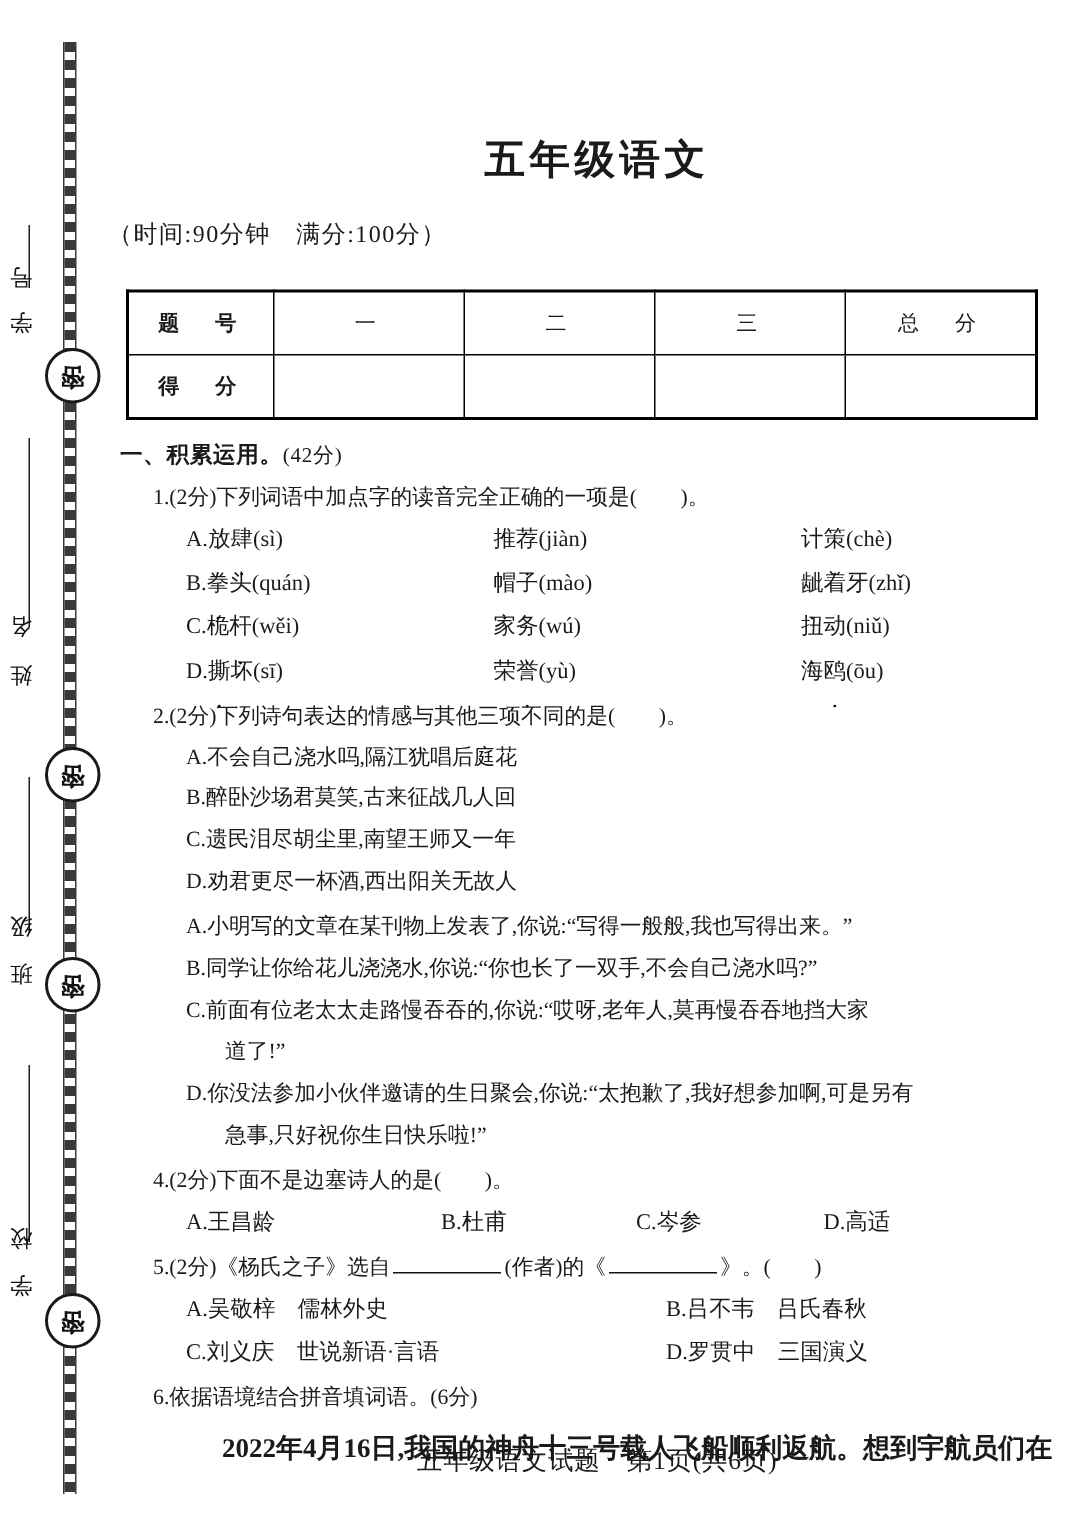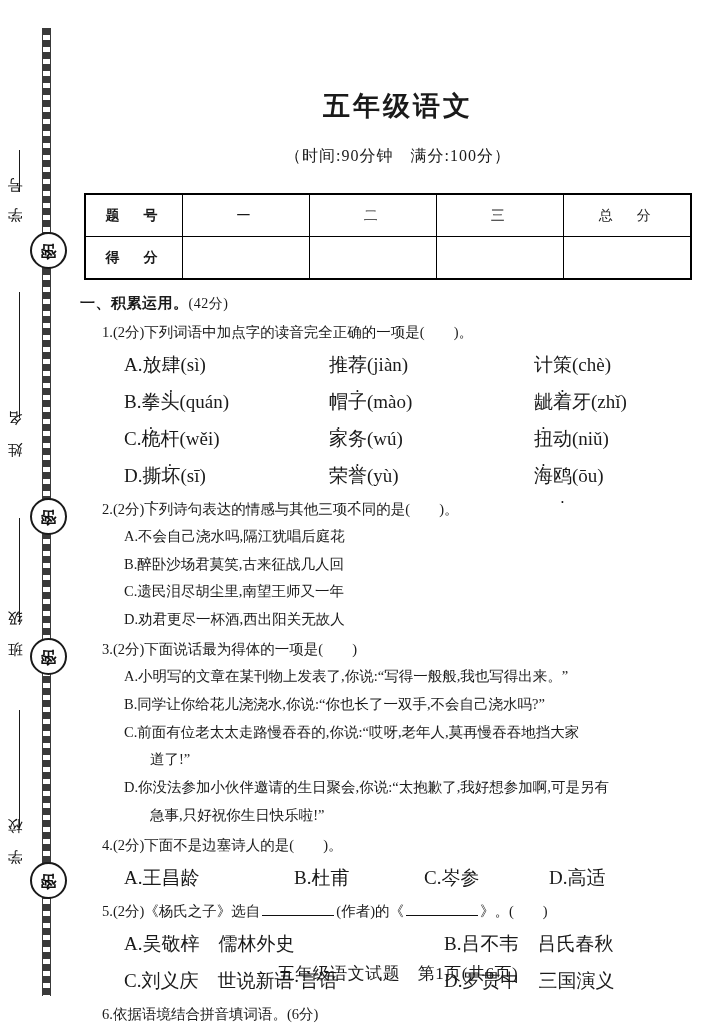--- a/index.html
+++ b/index.html
@@ -94,21 +94,20 @@
 
   #paper-title {
     text-align: center;
     font-size: 27px;
     font-weight: bold;
     letter-spacing: 3px;
     margin-top: 88px;
     font-family: "Liberation Serif", serif;
   }
   #paper-subtitle {
-    text-align: center;
     font-size: 16px;
     letter-spacing: 1px;
     margin-top: 22px;
   }
 
   
   #score-table {
     margin: 26px 12px 0 12px;
     border-collapse: collapse;
     width: 608px;
@@ -135,21 +134,21 @@
     margin: 4px 0 6px 0;
   }
   .section-head .pts { font-weight: normal; font-size: 14px; }
 
   .q { margin: 0 0 2px 0; padding-left: 22px; }
   .q-stem { line-height: 1.85; font-size: 14.5px; }
   .opt-row {
     display: flex;
     padding-left: 22px;
     line-height: 1.95;
-    font-size: 19px;
+    font-size: 15px;
     align-items: center;
   }
   .opt-col { flex: 0 0 auto; }
   .c1 { width: 205px; }
   .c2 { width: 205px; }
   .c3 { width: auto; }
   .opt-line {
     padding-left: 22px;
     line-height: 1.92;
     font-size: 14.5px;
@@ -284,23 +283,20 @@
       <div class="q-stem">
         <span>2.</span><span>(2分)</span><span>下列诗句表达的情感与其他三项不同的是(　　)。</span>
       </div>
       <div class="opt-line">A.不会自己浇水吗,隔江犹唱后庭花</div>
       <div class="opt-line">B.醉卧沙场君莫笑,古来征战几人回</div>
       <div class="opt-line">C.遗民泪尽胡尘里,南望王师又一年</div>
       <div class="opt-line">D.劝君更尽一杯酒,西出阳关无故人</div>
     </div>
 
     <div class="q">
-      <div class="q-stem">
-        <span>3.</span><span>(2分)</span><span>下面说话最为得体的一项是(　　)</span>
-      </div>
       <div class="opt-line">A.小明写的文章在某刊物上发表了,你说:“写得一般般,我也写得出来。”</div>
       <div class="opt-line">B.同学让你给花儿浇浇水,你说:“你也长了一双手,不会自己浇水吗?”</div>
       <div class="opt-line">C.前面有位老太太走路慢吞吞的,你说:“哎呀,老年人,莫再慢吞吞地挡大家</div>
       <div class="opt-line wrap2">道了!”</div>
       <div class="opt-line">D.你没法参加小伙伴邀请的生日聚会,你说:“太抱歉了,我好想参加啊,可是另有</div>
       <div class="opt-line wrap2">急事,只好祝你生日快乐啦!”</div>
     </div>
 
     <div class="q">
       <div class="q-stem">

